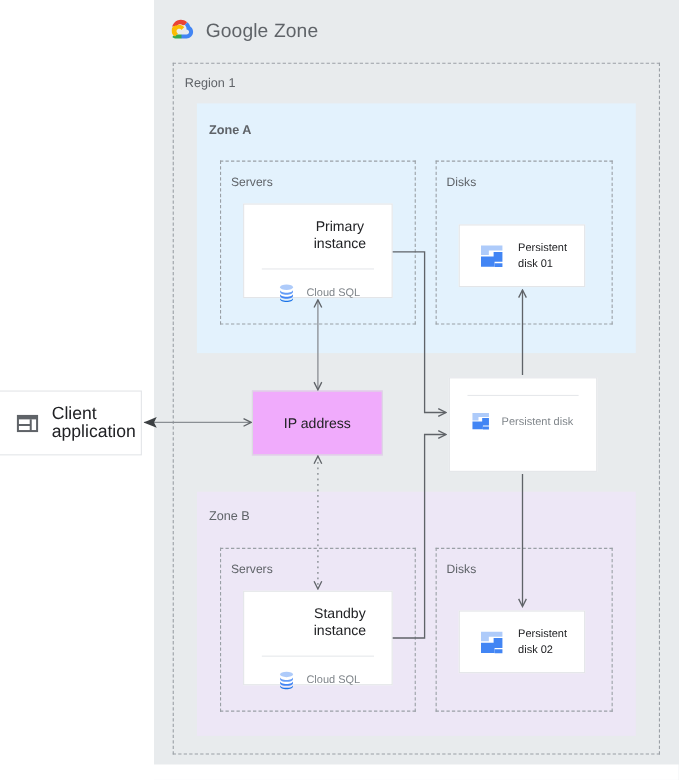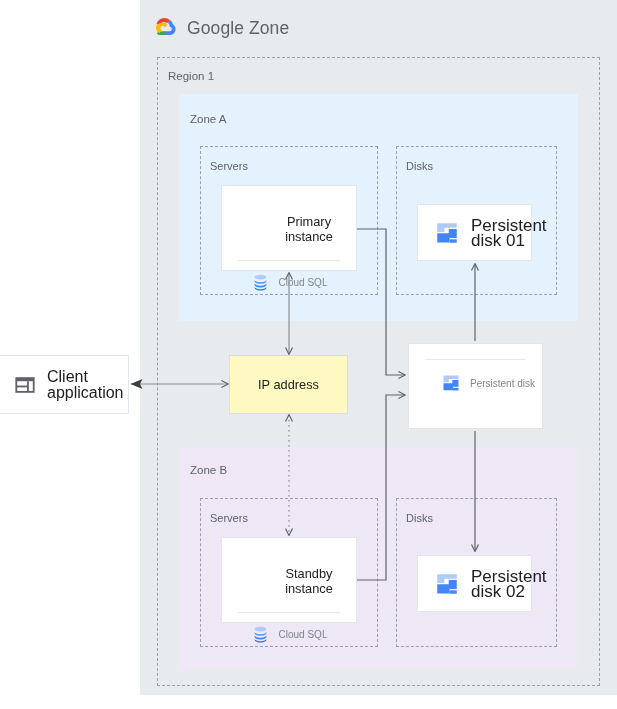--- a/index.html
+++ b/index.html
@@ -82,21 +82,21 @@
   .zone-b {
     left: 179px; top: 447px;
     width: 399px; height: 222px;
     background: #ede7f6;
   }
   .zone-label {
     position: absolute;
     font-size: 11.5px;
     color: #5f6368;
   }
-  .zone-a-label { left: 190px; top: 113px; }
+  .zone-a-label { left: 190px; top: 113px; font-weight: bold; }
   .zone-b-label { left: 190px; top: 464px; }
 
   
   .group {
     position: absolute;
     box-sizing: border-box;
     border: 1.1px dashed #9aa0a6;
   }
   .group-label {
     position: absolute;
@@ -139,57 +139,57 @@
     font-size: 10px;
     color: #80868b;
     white-space: nowrap;
   }
 
   
   .inst {
     width: 136px; height: 86px;
     padding-top: 0;
   }
-  .inst .card-title { margin-top: 28px; padding-left: 40px; }
+  .inst .card-title { margin-top: 12px; padding-left: 40px; }
   .inst .card-divider { margin-top: 16px; }
   .inst .card-sub { margin-top: 12px; }
   .inst-primary { left: 221px; top: 185px; }
   .inst-standby { left: 221px; top: 537px; }
 
   
   .disk {
     width: 115px; height: 57px;
     display: flex;
     align-items: center;
     gap: 11px;
     padding-left: 16px;
   }
   .disk-text {
-    font-size: 17px;
+    font-size: 10px;
     color: #202124;
     line-height: 15px;
   }
   .disk-01 { left: 417px; top: 204px; }
   .disk-02 { left: 417px; top: 555px; }
 
   
   .regional {
     left: 408px; top: 343px;
     width: 135px; height: 86px;
   }
   .regional .card-title { margin-top: 20px; }
   .regional .card-divider { margin-top: 15px; }
-  .regional .card-sub { margin-top: 13px; justify-content: flex-start; padding-left: 32px; }
+  .regional .card-sub { margin-top: 13px; justify-content: flex-start; padding-left: 18px; }
 
   
   .ipaddr {
     position: absolute;
     left: 229px; top: 355px;
     width: 119px; height: 59px;
-    background: #fef9c3;
+    background: #f0abfc;
     border: 1px solid #dadce0;
     box-sizing: border-box;
     display: flex;
     align-items: center;
     justify-content: center;
   }
   .ipaddr span {
     font-size: 12.8px;
     color: #202124;
   }

